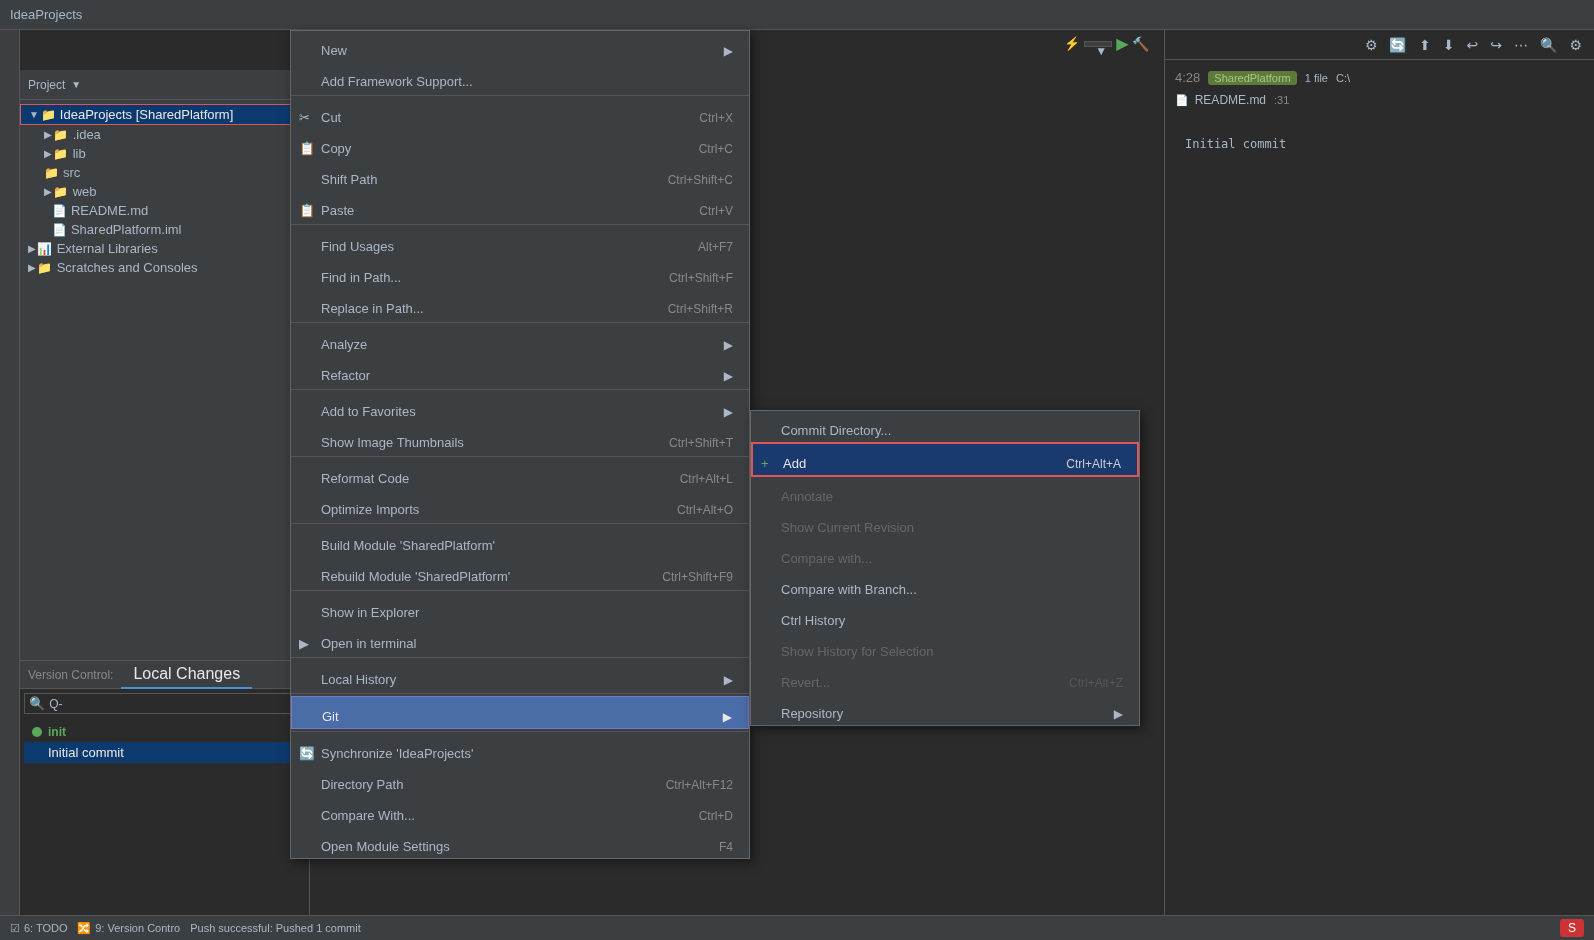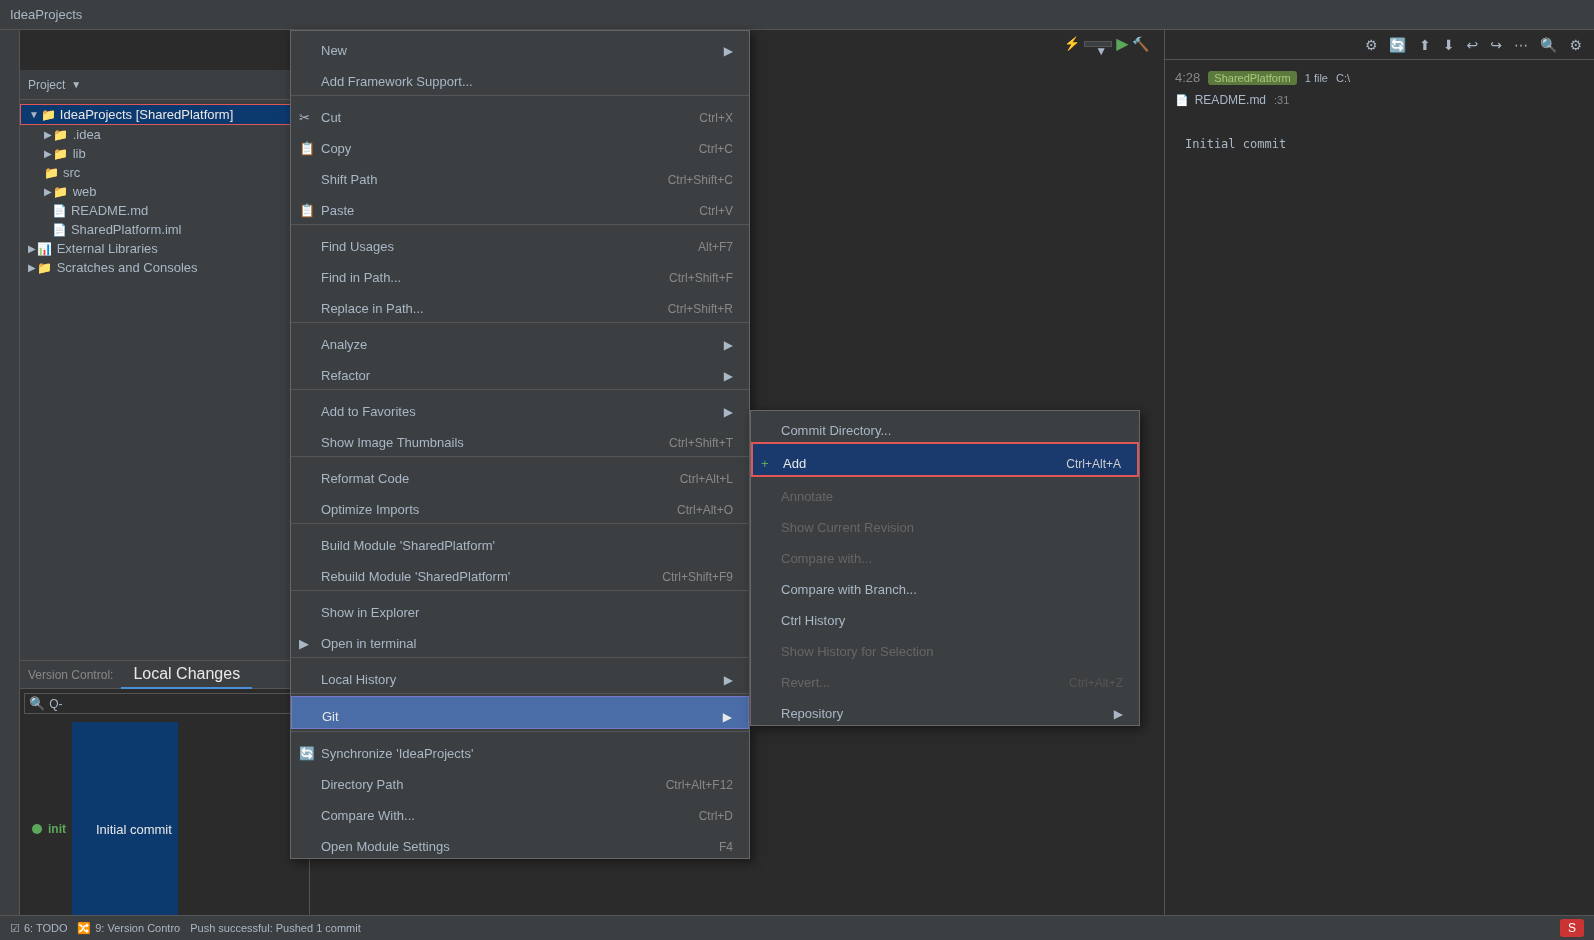--- a/index.html
+++ b/index.html
@@ -90,21 +90,21 @@
 
     .tree-label {
       color: #a9b7c6;
     }
     .tree-label.project-root {
       color: #e8e8e8;
     }
 
     .version-control-content {
       display: flex;
-      flex-direction: row;
+      flex-direction: column;
       flex: 1;
       padding: 4px;
     }
 
     .vc-tree-item {
       display: flex;
       align-items: center;
       padding: 3px 6px;
       cursor: pointer;
       color: #a9b7c6;

